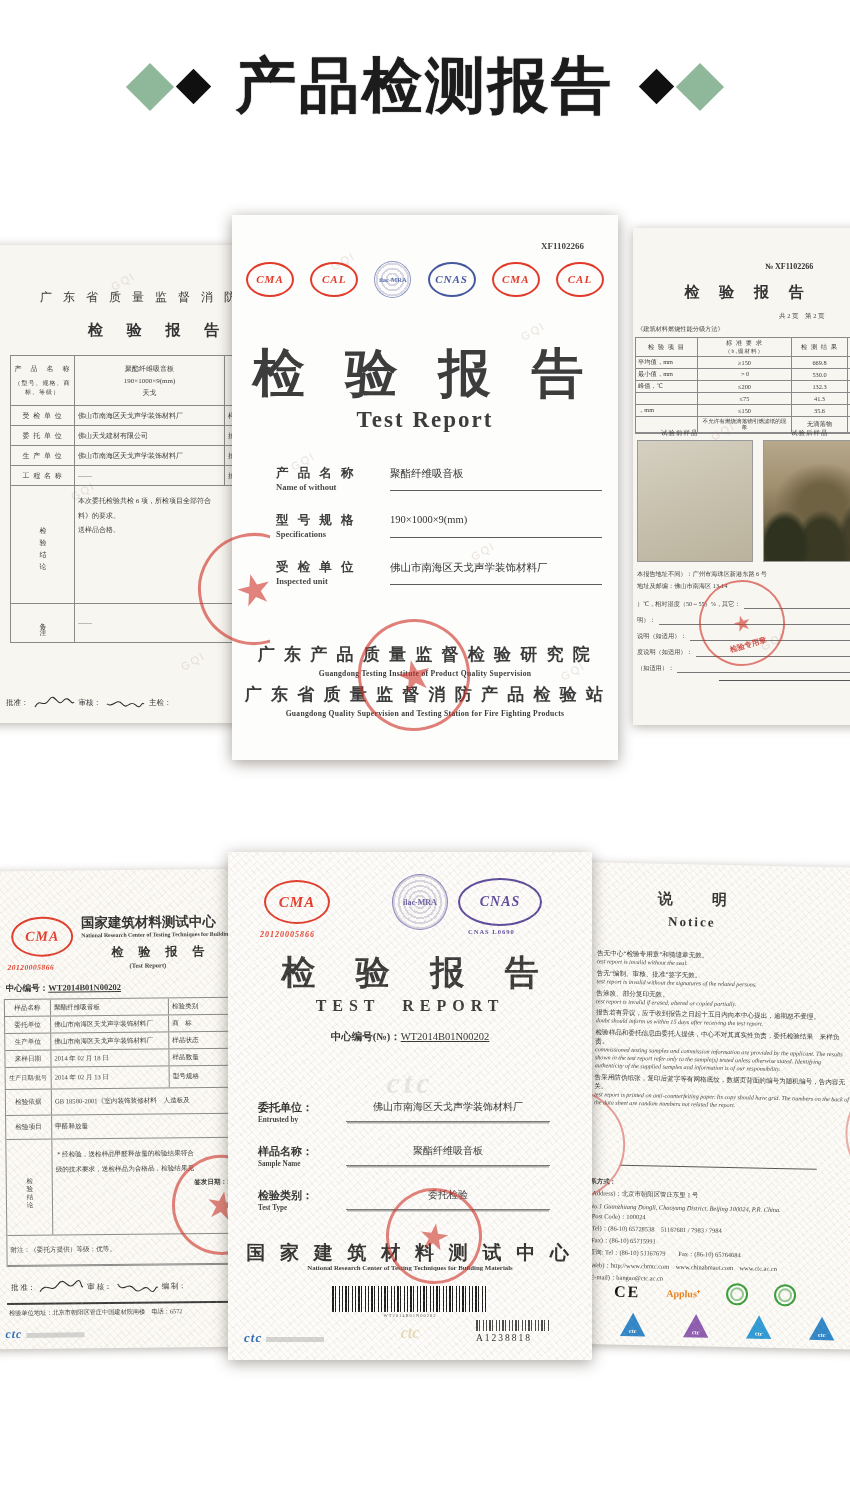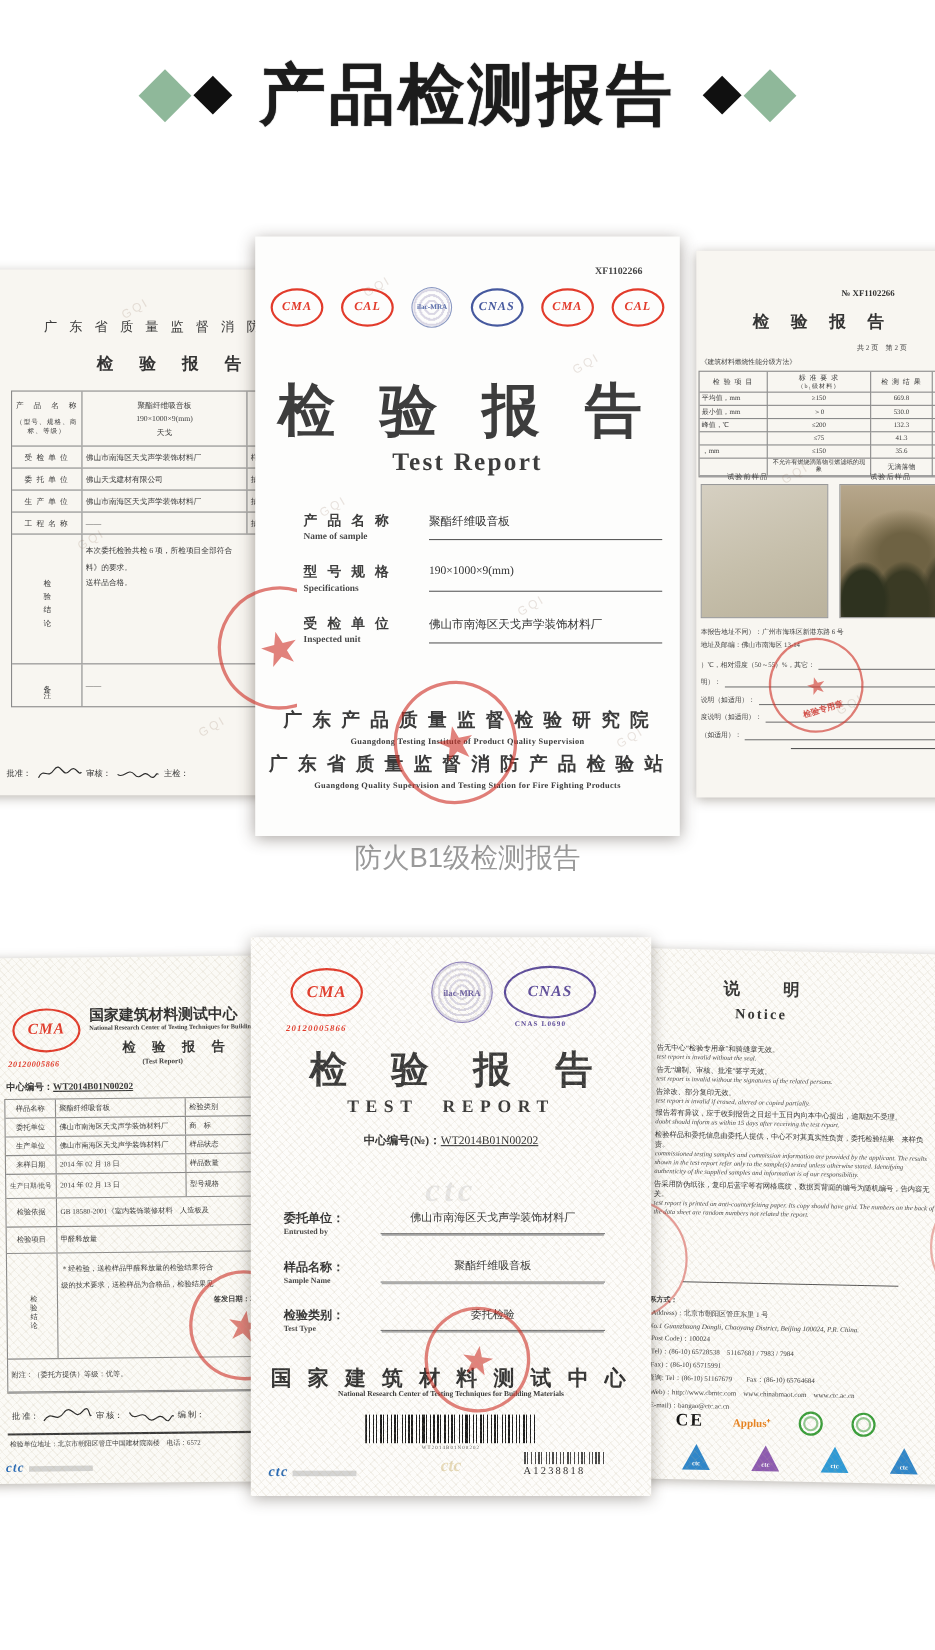--- a/index.html
+++ b/index.html
@@ -416,21 +416,21 @@
         <span class="globe blue">ilac-MRA</span>
         <span class="oval blue">CNAS</span>
         <span class="oval red">CMA</span>
         <span class="oval red">CAL</span>
       </div>
       <h2 class="c1-title">检 验 报 告</h2>
       <div class="c1-sub">Test Report</div>
 
       <div class="c1-field" style="top:250px">
         <span class="f-zh">产 品 名 称</span>
-        <span class="f-en">Name of sample</span>
+        <span class="f-en">Name of without</span>
         <div class="f-val">聚酯纤维吸音板</div>
       </div>
       <div class="c1-field" style="top:297px">
         <span class="f-zh">型 号 规 格</span>
         <span class="f-en">Specifications</span>
         <div class="f-val">190×1000×9(mm)</div>
       </div>
       <div class="c1-field" style="top:344px">
         <span class="f-zh">受 检 单 位</span>
         <span class="f-en">Inspected unit</span>
@@ -446,21 +446,20 @@
         <div class="oen">Guangdong Quality Supervision and Testing Station for Fire Fighting Products</div>
       </div>
       <div class="stamp s-c1">
         <svg viewBox="0 0 100 100">
             <polygon points="50,8 61,40 95,40 67,60 77,93 50,73 23,93 33,60 5,40 39,40"></polygon>
           </svg>
       </div>
     </article>
   </section>
 
-  <div class="caption cap1">防火B1级检测报告</div>
 
   <section class="collage c2">
 
     <article class="doc d2l shadow hatch sf">
       <span class="oval red d2l-cma">CMA</span>
       <span class="d2l-cmano">20120005866</span>
       <div class="d2l-org">国家建筑材料测试中心</div>
       <div class="d2l-orgen">National Research Center of Testing Techniques for Building</div>
       <div class="d2l-title">检 验 报 告</div>
       <div class="d2l-titleen">(Test Report)</div>

